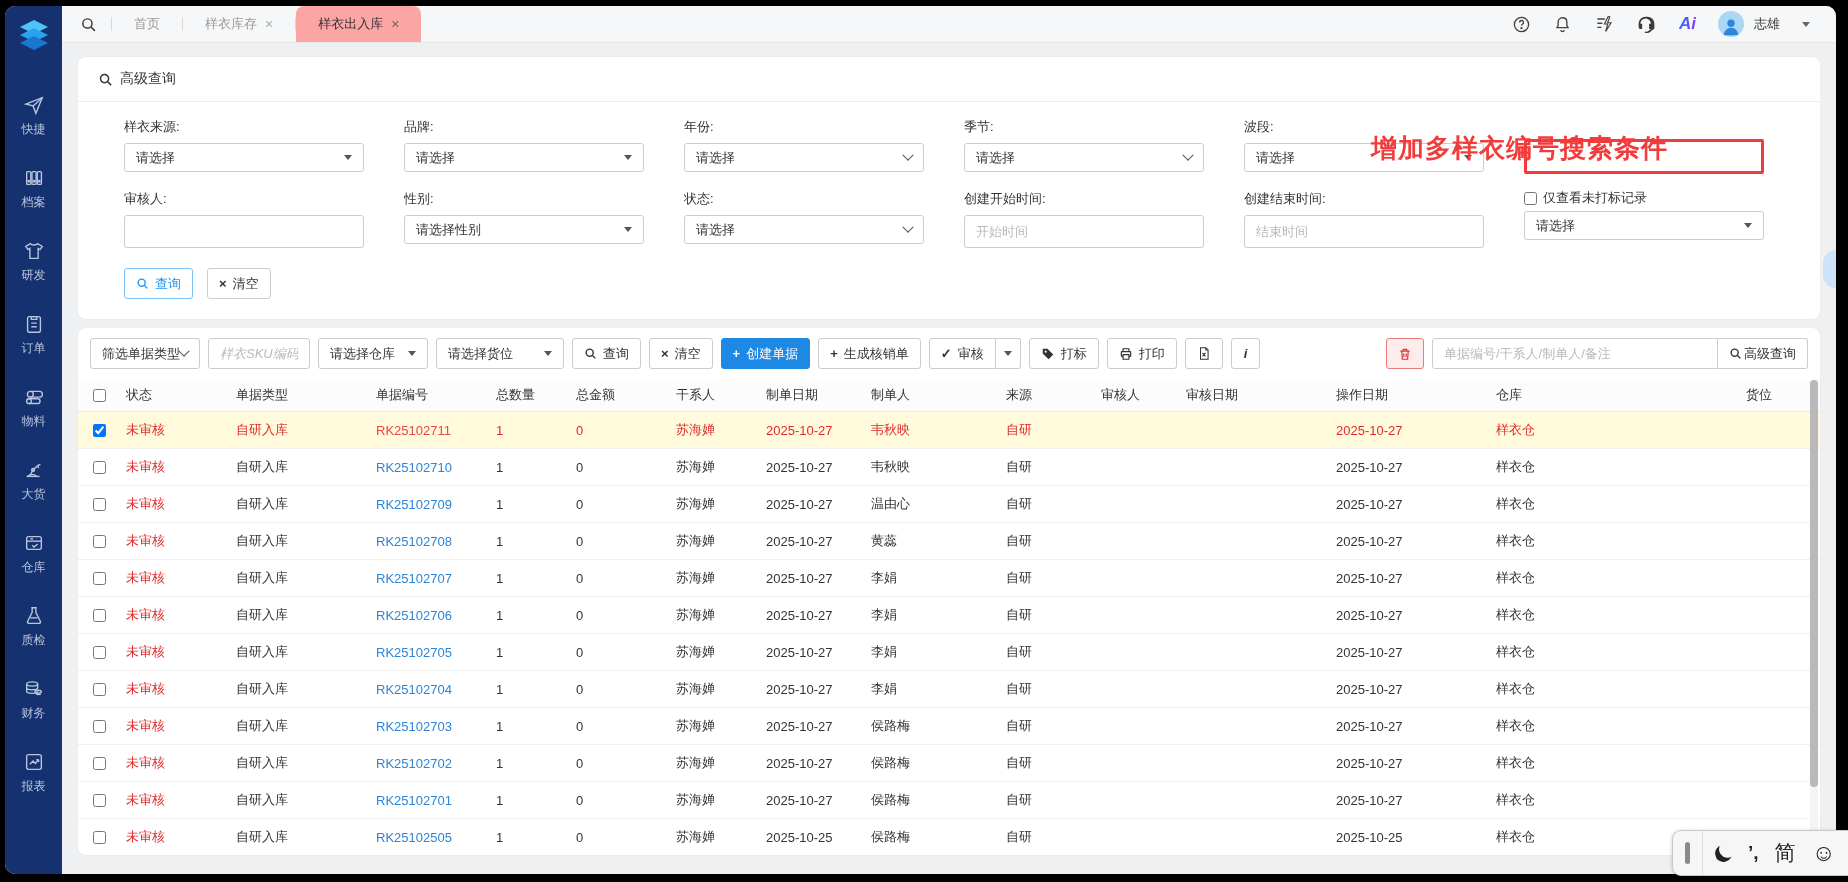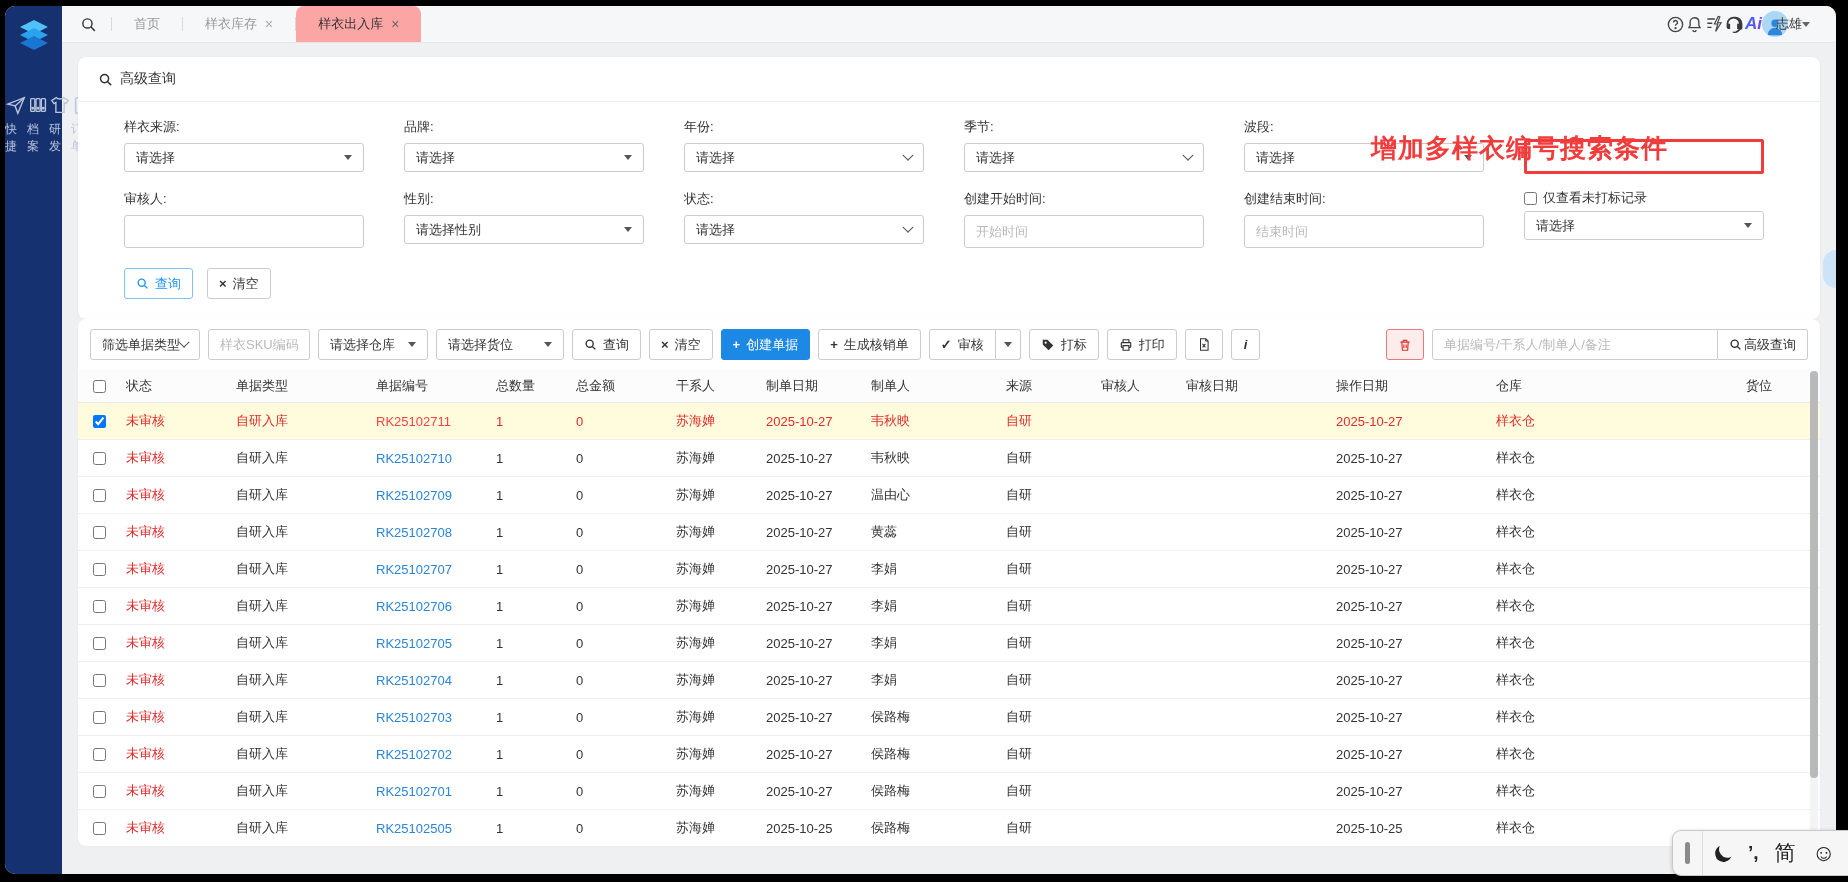--- a/index.html
+++ b/index.html
@@ -13,37 +13,37 @@
   .window {
     position:absolute; left:5px; top:6px; right:12px; bottom:8px;
     background:#eef0f2; border-radius:10px; overflow:hidden;
   }
   
   .sidebar {
     position:absolute; left:0; top:0; bottom:0; width:57px;
     background:#15316f; display:flex; flex-direction:column; align-items:center;
   }
   .logo { margin-top:8px; width:44px; height:44px; display:flex; align-items:center; justify-content:center; }
-  .side-nav { display:flex; flex-direction:row; align-items:center; width:100%; margin-top:22px; }
+  .side-nav { display:flex; flex-direction:column; align-items:center; width:100%; margin-top:22px; }
   .side-item { display:flex; flex-direction:column; align-items:center; gap:5px; padding:14px 0 15px; width:100%; cursor:pointer; }
   .side-item .lbl { font-size:12px; color:#b9c4de; }
   .side-item svg { stroke:#b9c4de; }
   
   .main { position:absolute; left:57px; top:0; right:0; bottom:0; display:flex; flex-direction:column; }
   .tabbar {
     height:37px; background:#f6f7f8; border-bottom:1px solid #e7e7e7;
     display:flex; align-items:stretch; flex:0 0 auto;
   }
   .tab-search { align-self:center; margin:0 14px 0 18px; display:flex; }
   .tab-sep { align-self:center; width:1px; height:14px; background:#d9d9d9; }
   .tab { display:flex; align-items:center; gap:8px; padding:0 22px; font-size:13px; color:#999; cursor:pointer;justify-content:center; }
   .tab .close { font-size:14px; color:#aaa; }
   .tab.active { background:#fca5a5; color:#333; border-radius:8px 8px 0 0; }
   .tab.active .close { color:#666; }
-  .tabbar-right { margin-left:auto; display:flex; align-items:center; padding-right:26px; }
+  .tabbar-right { margin-left:auto; display:flex; align-items:center; gap:22px; padding-right:26px; }
   .tb-icon { display:flex; align-items:center; cursor:pointer; }
   .ai-logo { font-size:17px; font-weight:700; font-style:italic;
     background:linear-gradient(90deg,#2f6bff,#7b3ff2); -webkit-background-clip:text; background-clip:text; color:transparent; }
   .avatar { width:26px; height:26px; border-radius:50%; background:#a9d7f5; overflow:hidden; display:flex; align-items:flex-end; justify-content:center; }
   .user-name { font-size:13px; color:#333; margin-left:-12px; }
   .caret-down { width:0; height:0; border-left:4px solid transparent; border-right:4px solid transparent; border-top:5px solid #666; }
   
   .content { flex:1; padding:14px 16px 0; position:relative; overflow:hidden; }
   .panel { background:#fff; border-radius:8px; box-shadow:0 0 2px rgba(0,0,0,.05); }
   .panel-header { display:flex; align-items:center; gap:7px; padding:13px 20px; font-size:14px; color:#333; border-bottom:1px solid #ededed; }
@@ -70,25 +70,25 @@
     border:1px solid #ccc; border-radius:3px; background:#fff; font-size:13px; color:#333; cursor:pointer; white-space:nowrap;
   }
   .btn-query-blue { border-color:#7cc3f7; color:#2196f3; }
   .btn-primary { background:#1e88e5; border-color:#1e88e5; color:#fff; }
   .btn-danger { background:#fdecec; border-color:#e87a7a; color:#d9342b; }
   .bold-x { font-weight:700; font-size:13px; }
   .annotation {
     position:absolute; top:88px; right:168px; font-size:26px; font-weight:700; color:#f23c3c; letter-spacing:1px;
   }
   
-  .table-panel { margin-top:0; height:527px; position:relative; overflow:hidden; }
+  .table-panel { margin-top:9px; height:527px; position:relative; overflow:hidden; }
   .toolbar { display:flex; align-items:center; gap:8px; padding:10px 12px; }
   .toolbar .ctrl { height:31px; }
   .w-doctype { width:110px; }
-  .w-sku { width:102px; }
+  .w-sku { width:102px;font-style:italic; }
   .w-wh { width:110px; }
   .w-loc { width:128px; }
   .split { display:flex; }
   .split .btn:first-child { border-radius:3px 0 0 3px; }
   .split .btn:last-child { border-radius:0 3px 3px 0; border-left:none; padding:0 8px; }
   .tb-spacer { flex:1; }
   .kw-group { display:flex; }
   .kw-group input { width:286px; height:31px; border:1px solid #ccc; border-radius:3px 0 0 3px; padding:0 11px; font-size:13px; font-family:inherit; outline:none; }
   .kw-group input::placeholder { color:#b9b9b9; }
   .kw-group .btn { border-left:none; border-radius:0 3px 3px 0; gap:2px; }

